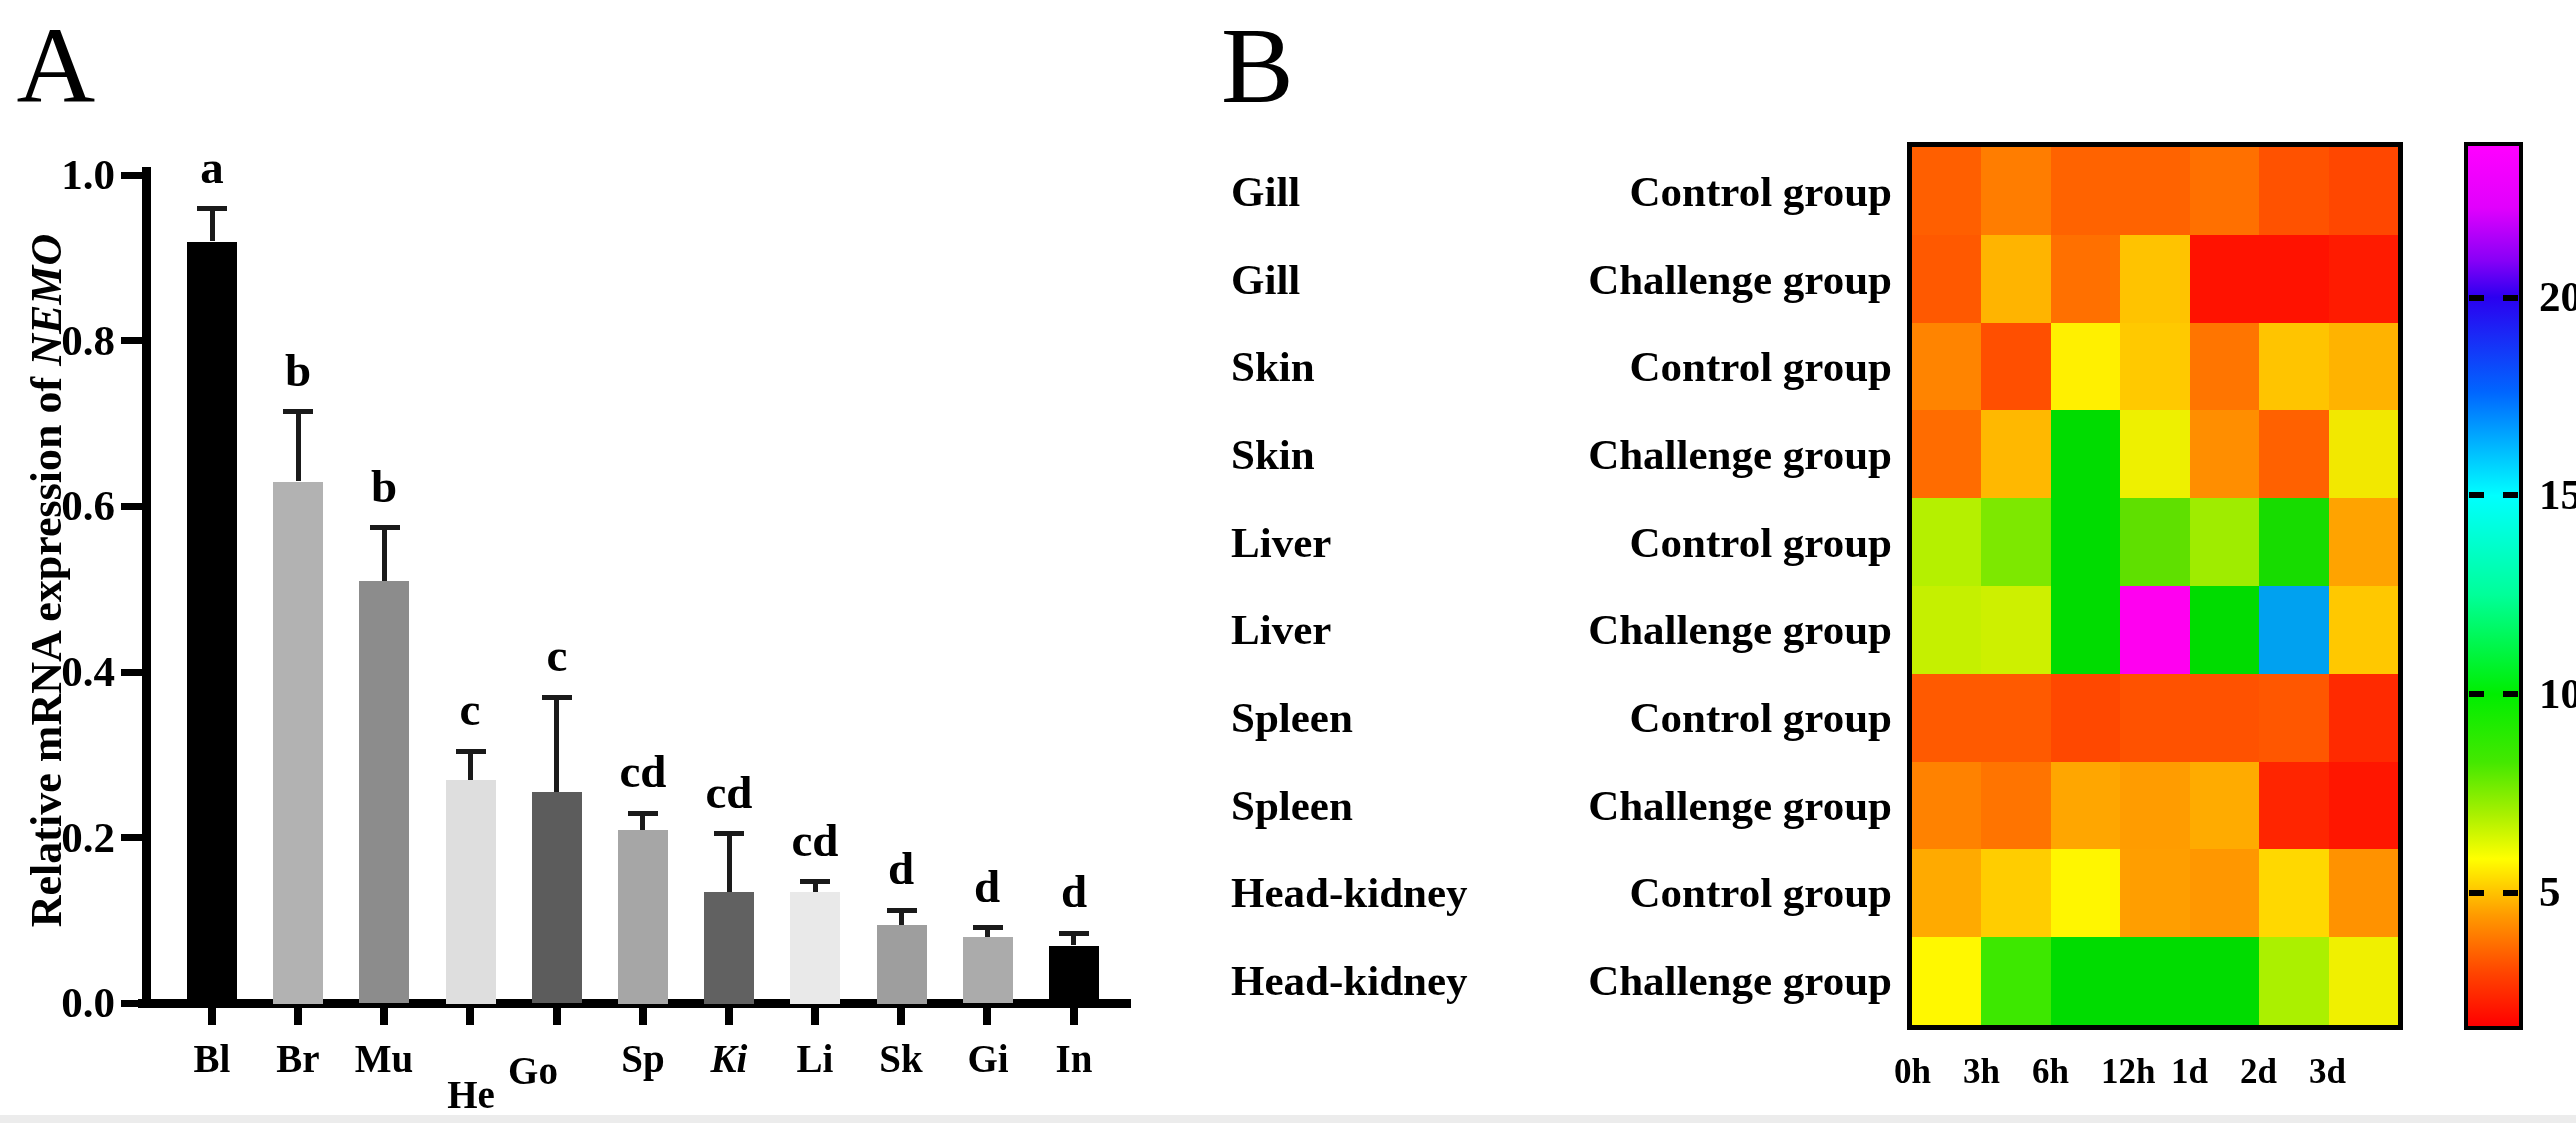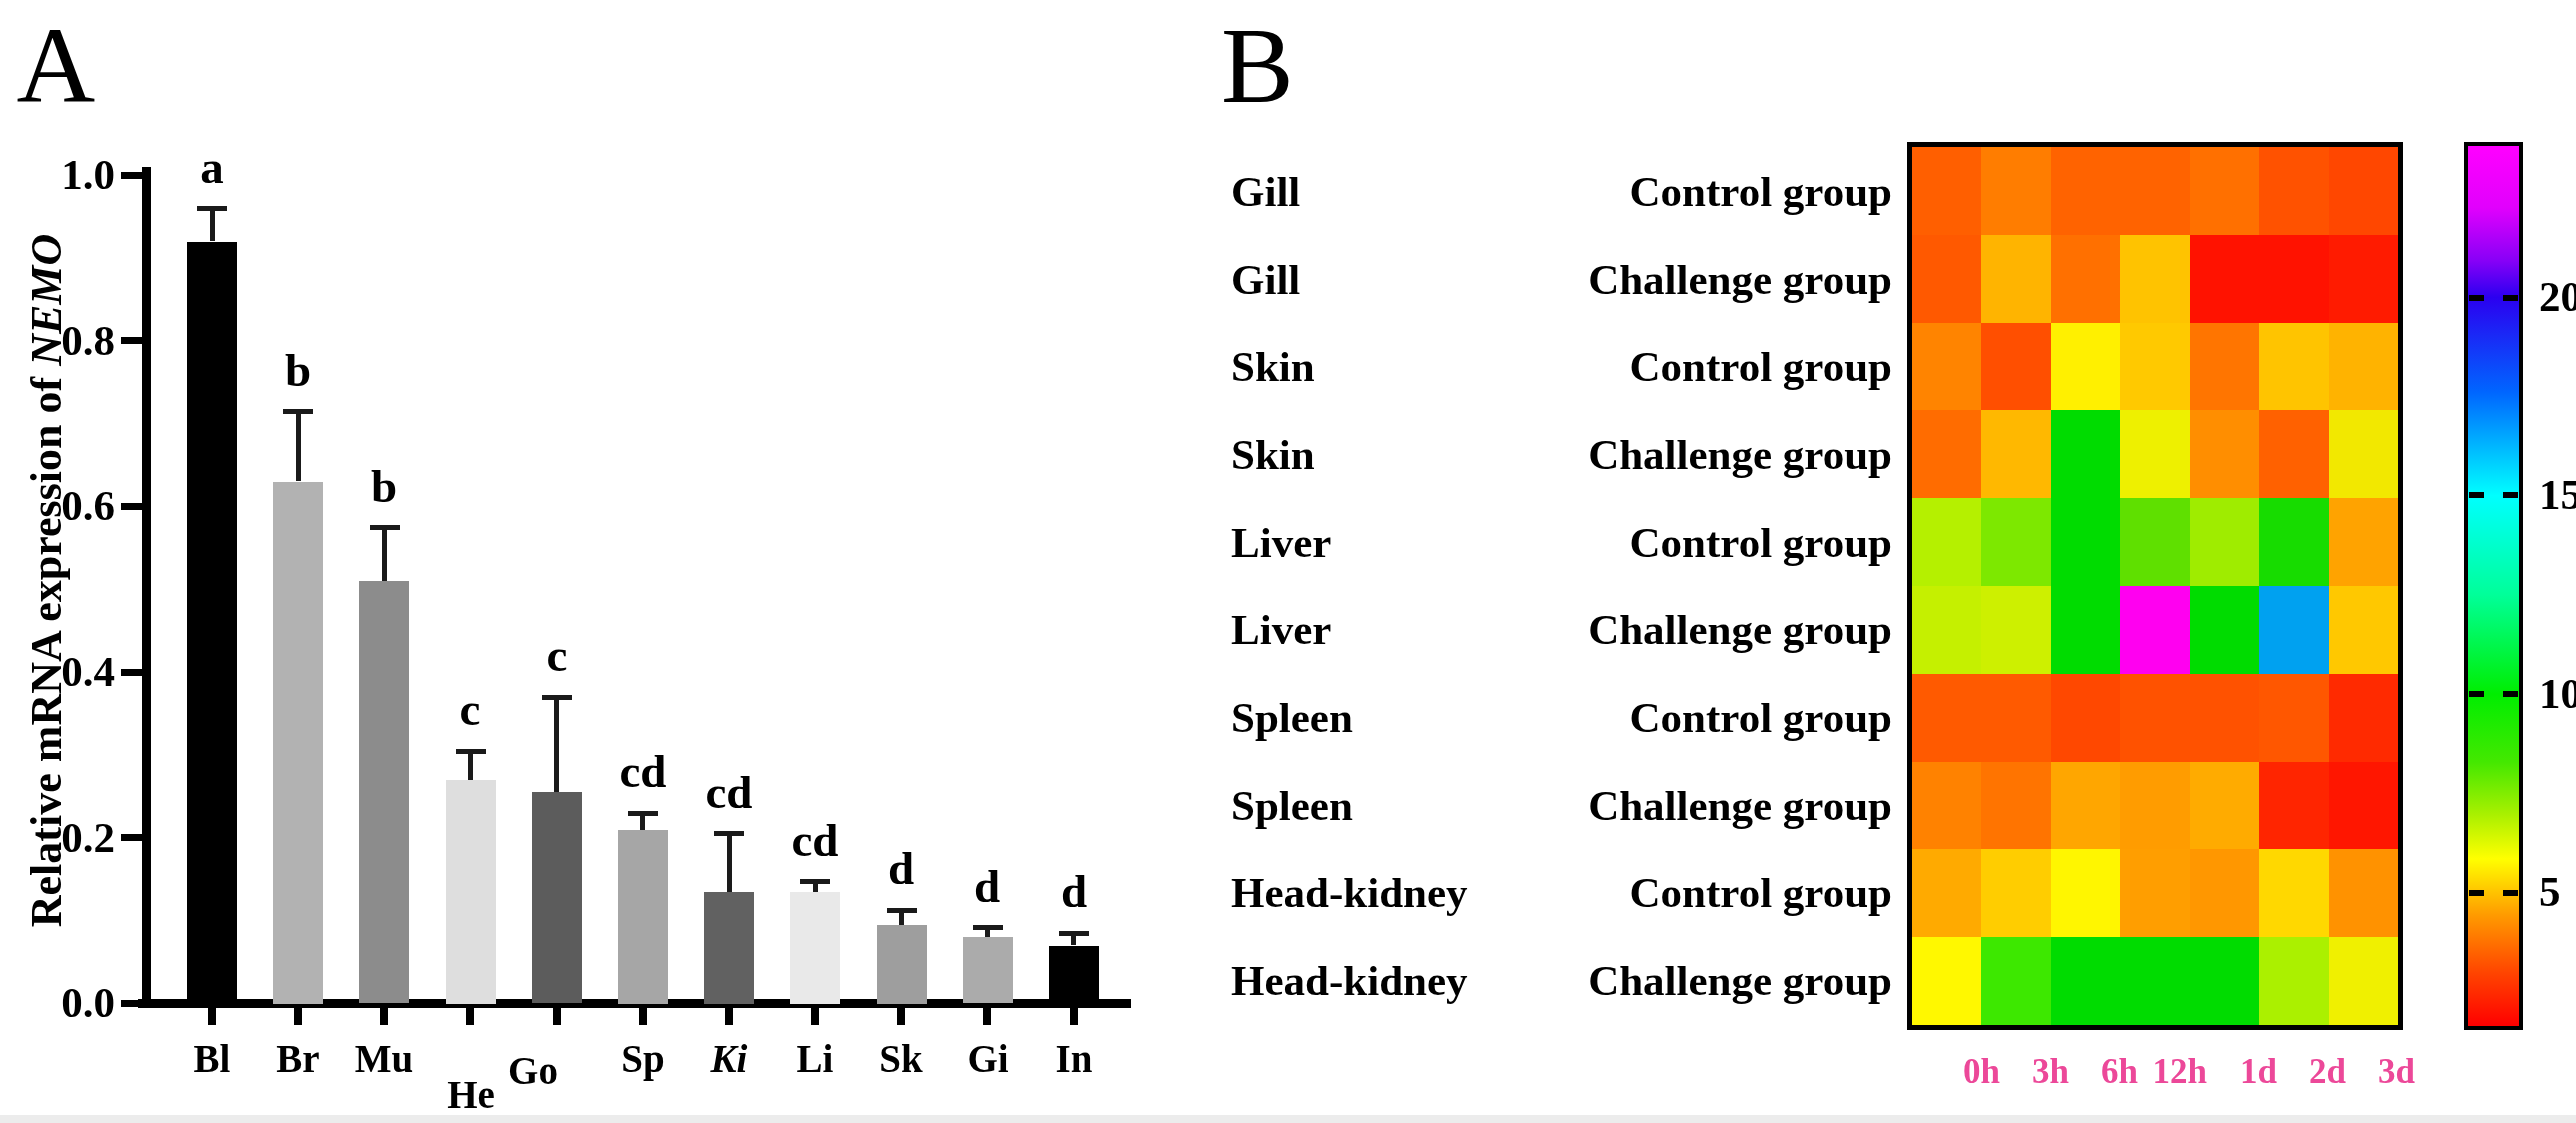--- a/index.html
+++ b/index.html
@@ -18,21 +18,21 @@
   .cap{position:absolute;background:#1a1a1a;}
   .sig{position:absolute;text-align:center;font-weight:700;font-size:47px;color:#000;}
   .xtick{position:absolute;background:#000;}
   .xlab{position:absolute;text-align:center;font-weight:700;font-size:39px;color:#000;}
   .rowlab-tissue{position:absolute;text-align:left;font-weight:700;font-size:43px;color:#000;white-space:nowrap;}
   .rowlab-group{position:absolute;text-align:right;font-weight:700;font-size:43px;color:#000;white-space:nowrap;}
   .heatmap{position:absolute;left:1907px;top:142px;width:496px;height:888px;
            border:5.9px solid #000;box-sizing:border-box;display:grid;
            grid-template-columns:repeat(7,1fr);grid-template-rows:repeat(10,1fr);}
   .hm-cell{width:100%;height:100%;}
-  .collab{position:absolute;text-align:right;font-weight:700;font-size:35px;color:#ec4899;}
+  .collab{position:absolute;text-align:left;font-weight:700;font-size:35px;color:#000000;}
   .colorbar{position:absolute;left:2464px;top:142px;width:59px;height:888px;
             border:4.7px solid #000;box-sizing:border-box;}
   .cbtick{position:absolute;background:#000;}
   .cblab{position:absolute;text-align:left;font-weight:700;font-size:43px;color:#000;}
   .bottom-strip{position:absolute;left:0;top:1115px;width:2576px;height:8.3px;background:#ececec;}
 </style>
 </head>
 <body>
 
 <div class="figure">

